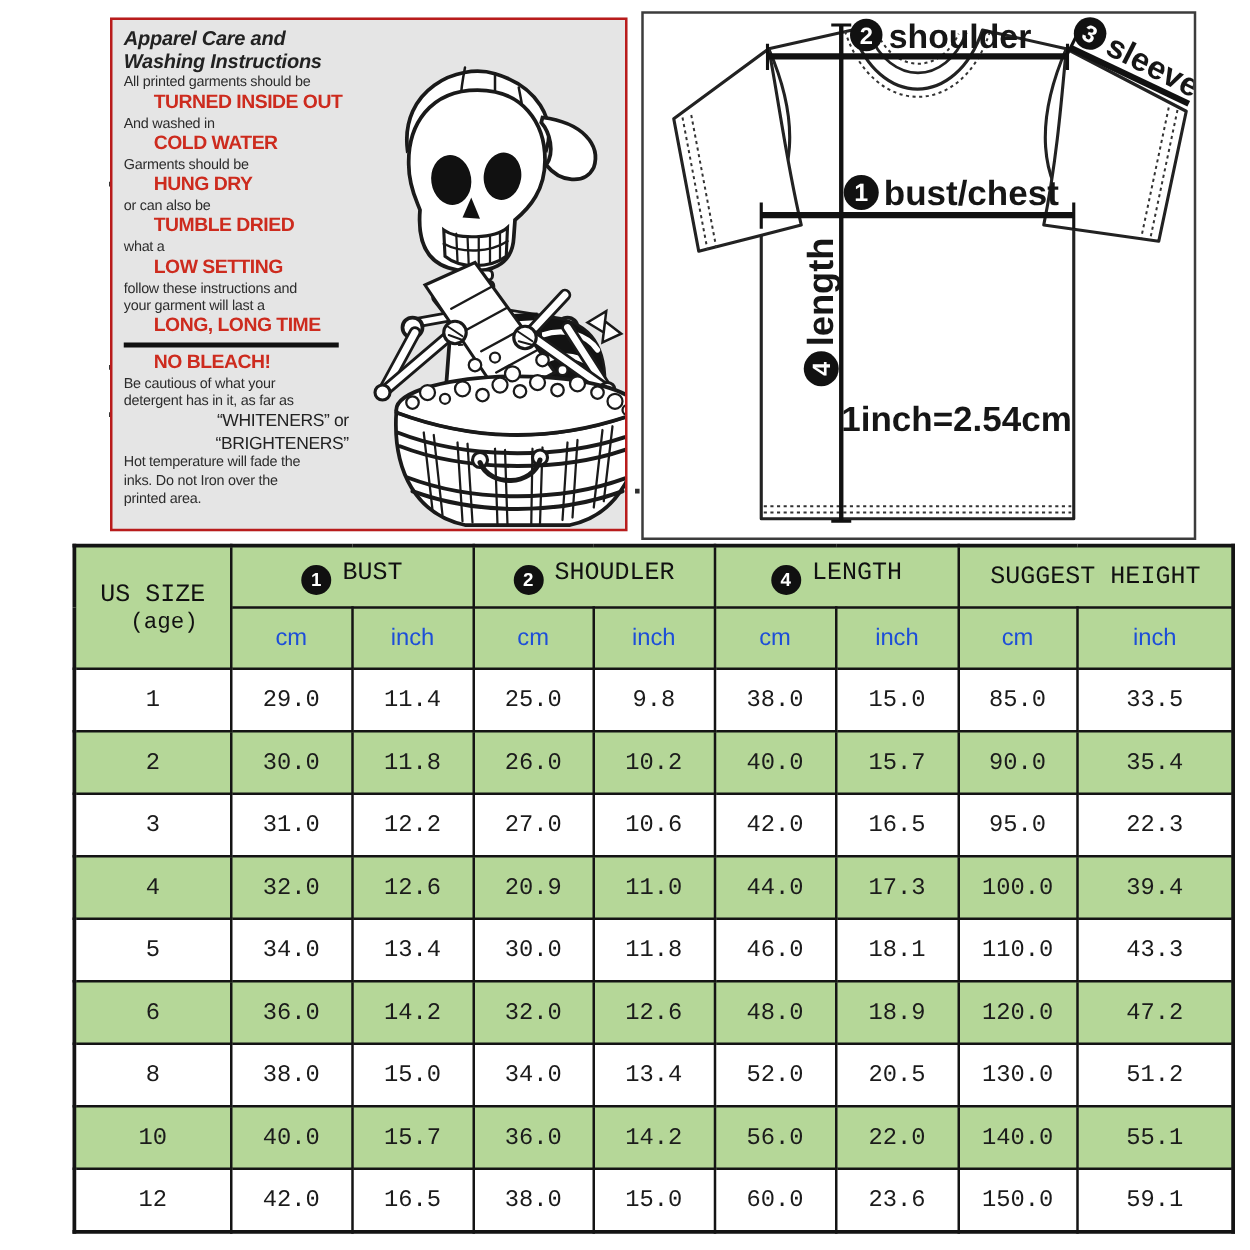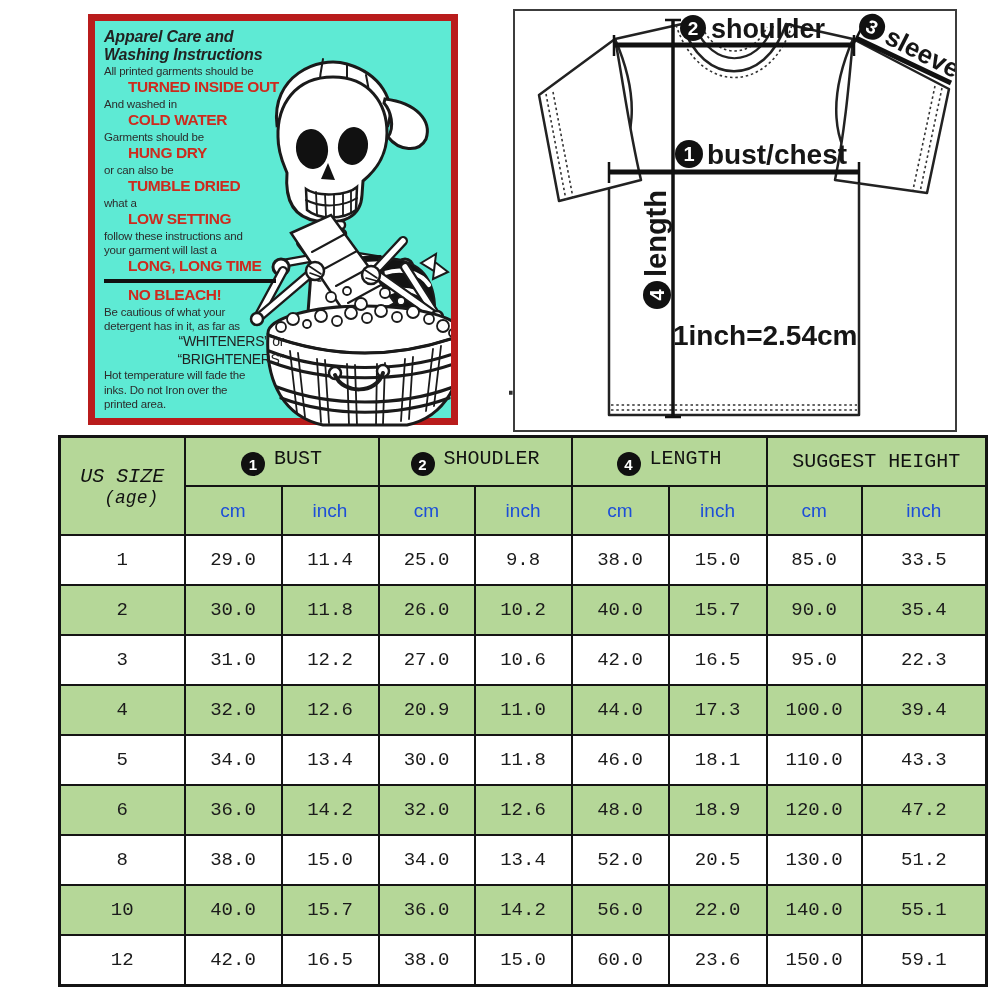--- a/index.html
+++ b/index.html
@@ -11,22 +11,22 @@
   .vlabel{
     position:absolute;white-space:nowrap;
     transform:rotate(-90deg);transform-origin:0 0;
     font-size:43px;font-weight:400;color:#2e2e2e;letter-spacing:1px;
   }
   #wash-vlabel{left:80px;top:416px;}
   #size-vlabel{left:501px;top:420px;}
 
   
   #care-box{
-    position:absolute;left:88px;top:14px;width:370px;height:411px;
-    border:7px solid #b91c1c;background:#5eead4;box-sizing:border-box;
+    position:absolute;left:88px;top:14px;width:414px;height:411px;
+    border:2px solid #b91c1c;background:#e5e5e5;box-sizing:border-box;
   }
   #care-text{position:absolute;left:9px;top:7px;width:180px;}
   .cc-title{font-style:italic;font-weight:bold;font-size:16px;line-height:1.12;color:#222;white-space:nowrap;letter-spacing:-0.2px;}
   .cc-plain{font-weight:normal;font-size:11.5px;line-height:1.25;color:#2c2c2c;white-space:nowrap;letter-spacing:-0.2px;}
   .cc-red{font-weight:bold;font-size:15.5px;line-height:1.2;color:#cd2b1e;white-space:nowrap;letter-spacing:-0.4px;margin-left:24px;}
   .cc-boldblack{font-weight:normal;font-size:14px;line-height:1.25;color:#222;white-space:nowrap;letter-spacing:-0.3px;text-align:right;}
   .cc-rule{border-top:4px solid #111;width:172px;margin:3px 0 3px 0;height:0;}
   #skeleton-svg{position:absolute;right:0;top:0;}
 
   
@@ -46,21 +46,21 @@
     position:absolute;left:58px;top:435px;width:927px;
     border-collapse:collapse;table-layout:fixed;background:#fff;
   }
   #size-table th,#size-table td{
     border:2px solid #141414;text-align:center;vertical-align:middle;padding:0;
   }
   #size-table{border:3px solid #141414;}
   #size-table thead th{background:#b5d798;font-weight:normal;}
   #size-table .group-head{font-family:"Liberation Mono",monospace;font-size:20px;color:#111;height:47px;}
   #size-table .unit-head{font-family:"Liberation Sans",sans-serif;font-size:19px;color:#1d4ed8;height:47px;font-weight:normal;}
-  #size-table .rowhead{font-family:"Liberation Mono",monospace;color:#111;font-style:italic;}
+  #size-table .rowhead{font-family:"Liberation Mono",monospace;color:#111;}
   .rowhead .l1{font-size:20px;}
   .rowhead .l2{font-size:18px;margin-left:18px;}
   #size-table tbody tr{height:50px;}
   #size-table tbody td{font-family:"Liberation Mono",monospace;font-size:19px;color:#1b1b1b;background:#ffffff;}
   #size-table tbody tr.hl td{background:#b5d798;}
   .num-circle{
     display:inline-flex;width:24px;height:24px;border-radius:50%;background:#101010;color:#fff;
     font-family:"Liberation Sans",sans-serif;font-size:15px;font-weight:bold;
     align-items:center;justify-content:center;margin-right:9px;vertical-align:-6px;
   }

